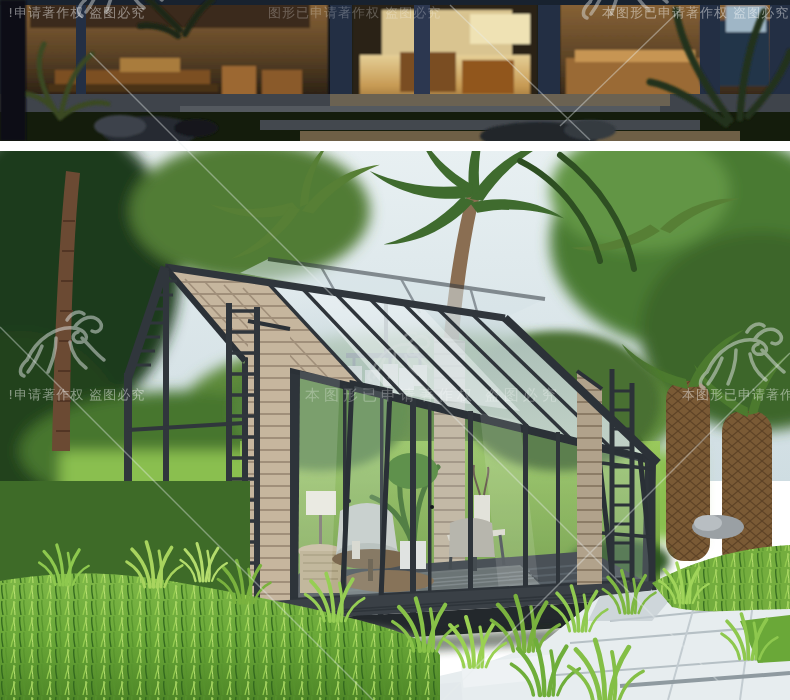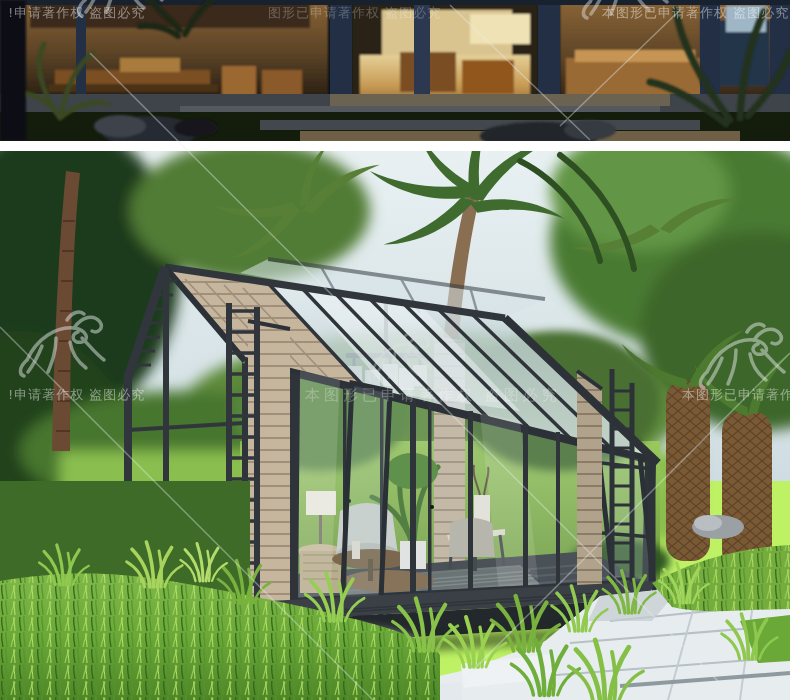--- a/index.html
+++ b/index.html
@@ -1,16 +1,16 @@
 <!DOCTYPE html>
 <html><head>
 <meta charset="utf-8">
 <style>
   html,body{margin:0;padding:0;background:#222;}
-  #shot{position:relative;width:790px;height:700px;overflow:hidden;background:#bef264;
+  #shot{position:relative;width:790px;height:700px;overflow:hidden;background:#ffffff;
         font-family:"DejaVu Sans","Liberation Sans",sans-serif;}
   .layer{position:absolute;left:0;}
   #night{top:0;width:790px;height:141px;}
   #divider{top:141px;width:790px;height:10px;background:#ffffff;}
   #day{top:151px;width:790px;height:549px;}
   #wm{top:0;width:790px;height:700px;pointer-events:none;}
   svg{display:block;}
   .wm-text{fill:#ffffff;font-family:"DejaVu Sans",sans-serif;}
 </style>
 </head>

